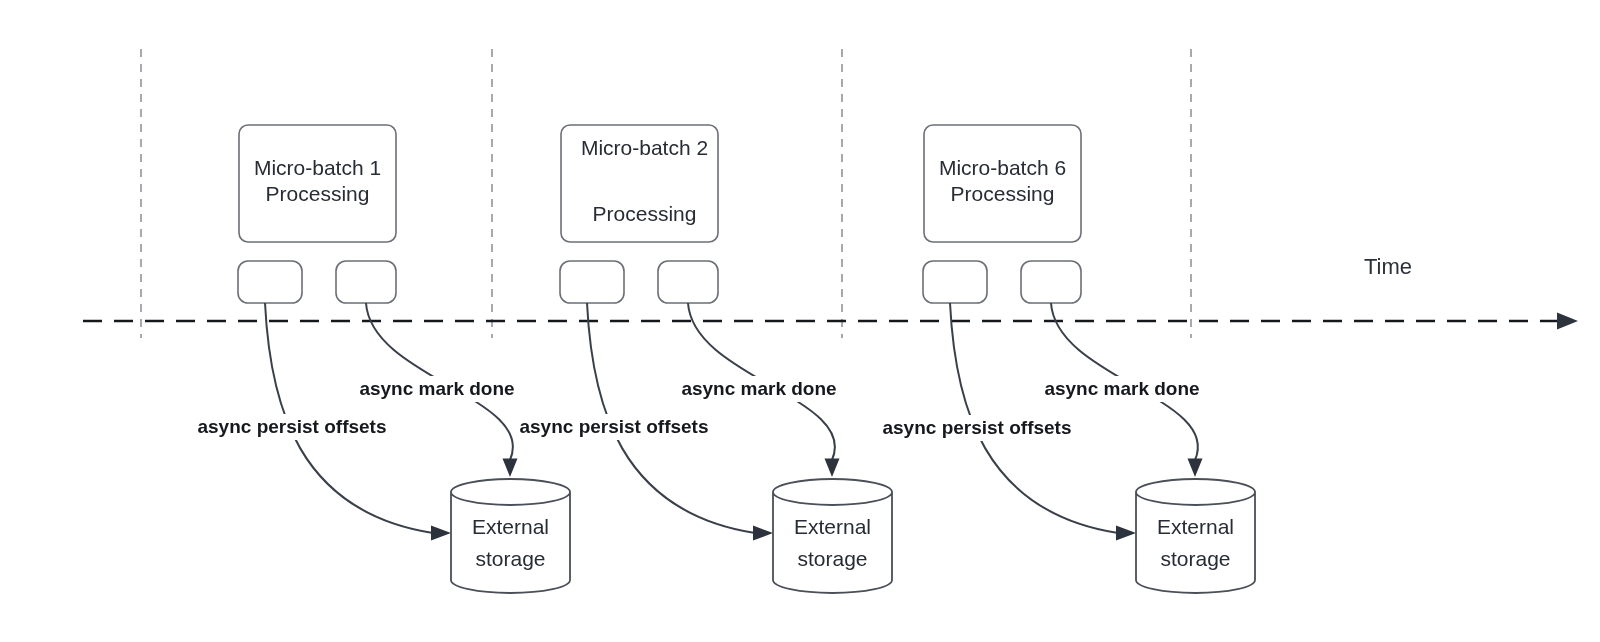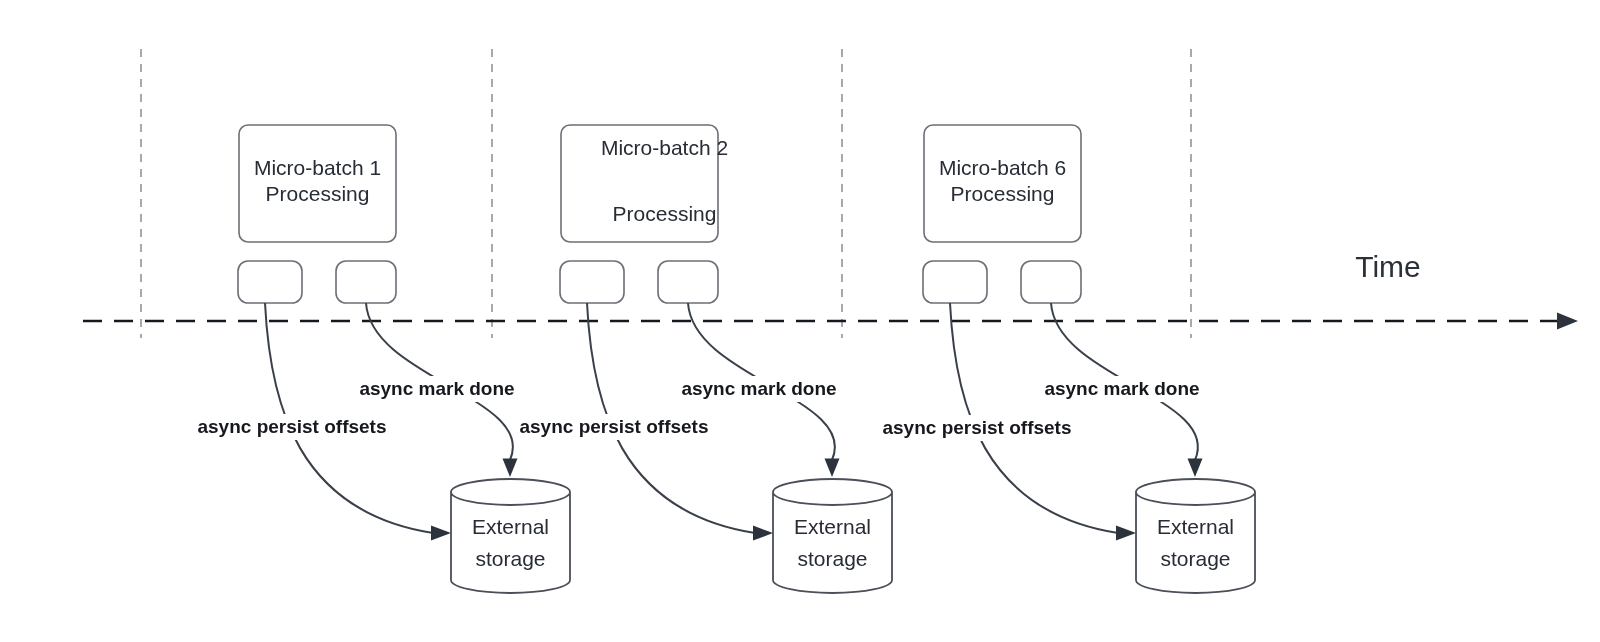--- a/index.html
+++ b/index.html
@@ -32,21 +32,21 @@
   .cylinder{fill:#ffffff;stroke:var(--cyl-stroke);stroke-width:1.8;}
 
   .txt{position:absolute;display:flex;flex-direction:column;align-items:center;justify-content:center;
        text-align:center;color:var(--ink);}
   .box-label{width:157px;height:117px;top:125px;font-size:21px;line-height:26px;padding-bottom:5px;box-sizing:border-box;}
   .cyl-label{width:119px;height:88px;top:499px;font-size:21px;line-height:26px;gap:6px;}
   .async-label{position:absolute;transform:translate(-50%,-50%);white-space:nowrap;
        font-size:19px;font-weight:bold;color:var(--label-ink);
        background:var(--bg);padding:2px 6px;}
   .time-label{position:absolute;transform:translate(-50%,-50%);left:1388px;top:267px;
-       font-size:30px;color:#2b313b;white-space:nowrap;}
+       font-size:22px;color:#2b313b;white-space:nowrap;}
 </style>
 </head>
 <body>
 
 <div class="canvas">
 
   <svg width="1600" height="642" viewBox="0 0 1600 642">
 
     <line class="guide" x1="141" y1="49" x2="141" y2="338"></line>
     <line class="guide" x1="492" y1="49" x2="492" y2="338"></line>
@@ -94,21 +94,21 @@
     <span>Micro-batch 1</span>
     <span>Processing</span>
   </div>
   <div class="async-label" style="left:292px;top:427px;">async persist offsets</div>
   <div class="async-label" style="left:437px;top:389px;">async mark done</div>
   <div class="txt cyl-label" style="left:451px;">
     <span>External</span>
     <span>storage</span>
   </div>
 
-  <div class="txt box-label" style="left:586px;gap:40px;">
+  <div class="txt box-label" style="left:566px;gap:40px;">
     <span>Micro-batch 2</span>
     <span>Processing</span>
   </div>
   <div class="async-label" style="left:614px;top:427px;">async persist offsets</div>
   <div class="async-label" style="left:759px;top:389px;">async mark done</div>
   <div class="txt cyl-label" style="left:773px;">
     <span>External</span>
     <span>storage</span>
   </div>
 

